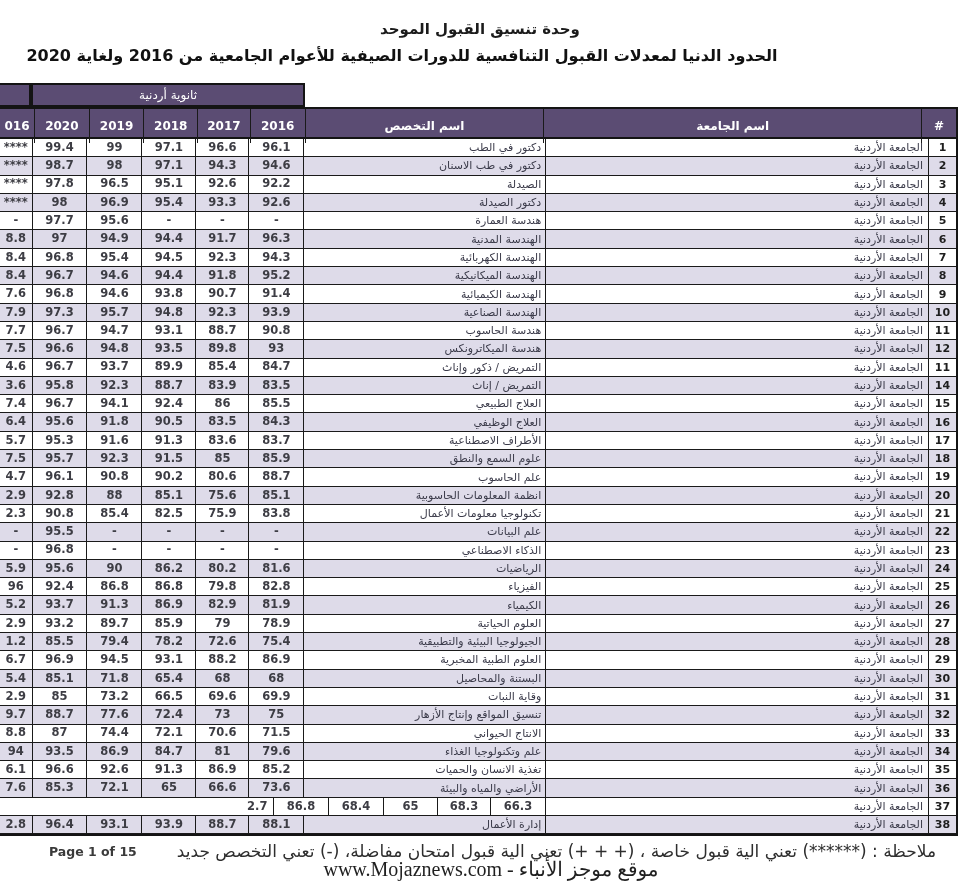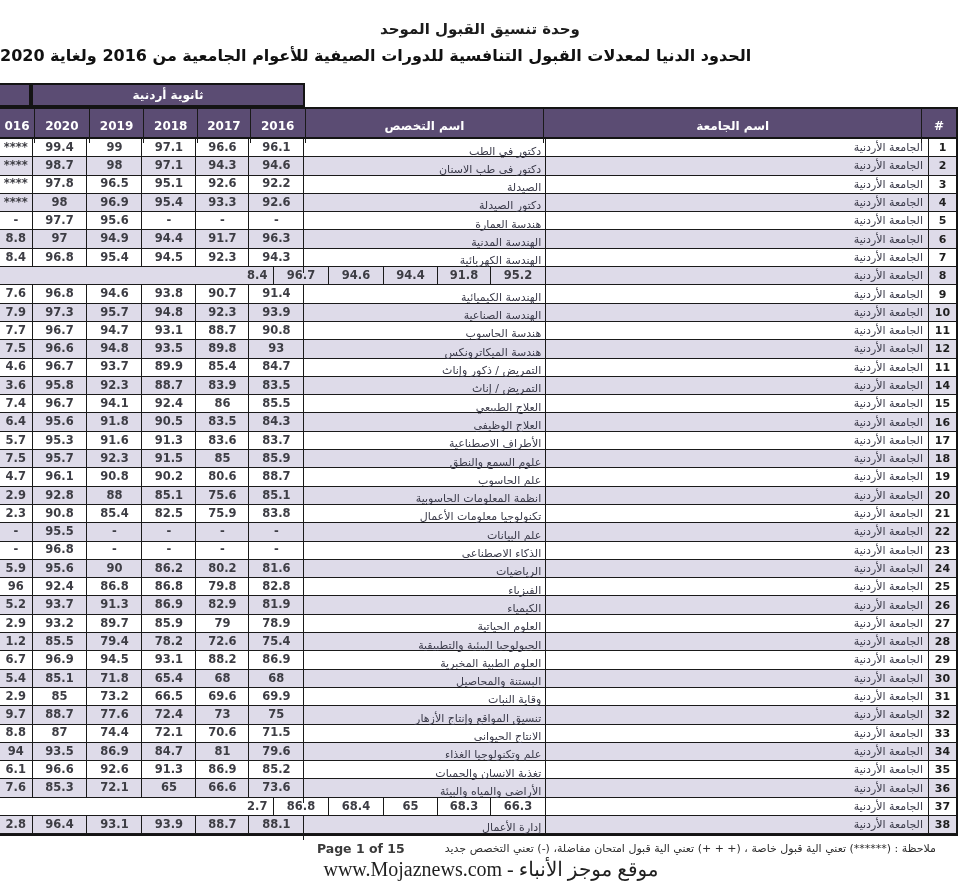--- a/index.html
+++ b/index.html
@@ -3,54 +3,54 @@
 <meta charset="utf-8">
 <style>
   * { margin:0; padding:0; box-sizing:border-box; }
   body { width:960px; height:886px; background:#ffffff; overflow:hidden;
          font-family:"DejaVu Sans","Liberation Sans",sans-serif; position:relative; }
   .page { position:absolute; inset:0; background:#fff; }
 
   
   .title1 { position:absolute; top:20px; left:0; width:960px; text-align:center;
             font-size:15px; font-weight:bold; color:#1b1b1b; direction:rtl; }
-  .title2 { position:absolute; top:46px; left:0; width:804px; text-align:left;
+  .title2 { position:absolute; top:46px; left:0; width:804px; text-align:center;
             font-size:16px; font-weight:bold; color:#111; direction:rtl; }
 
   
   .band-row { position:absolute; top:83px; left:0; width:958px; height:24px;
               display:flex; direction:rtl; }
   .band-spacer { width:653px; }
   .band-main { width:274px; background:#5b4c73; border:2px solid #141414;
-               color:#fff; font-size:12px; font-weight:bold;
+               color:#fff; font-size:12px; font-weight:normal;
                display:flex; align-items:center; justify-content:center; }
   .band-cut { width:31px; background:#5b4c73; border:2px solid #141414; border-left:none; }
 
   
   .tbl { position:absolute; top:107px; left:0; width:958px;
          border-right:2px solid #141414; border-top:2px solid #141414;
          border-bottom:2.5px solid #141414; background:#fff; }
   .trow { display:flex; direction:rtl; height:18.3px; border-bottom:1.5px solid #1a1a1a;
           background:#ffffff; }
   .trow.alt { background:#dedbe9; }
   .thead { height:30px; background:#5b4c73; border-bottom:2px solid #141414; }
   .c { border-left:1.5px solid #1a1a1a; display:flex; align-items:center;
        overflow:hidden; line-height:1; }
   .num  { width:28px;  justify-content:center; font-size:11px; font-weight:600; color:#1e1e1e; }
   .uni  { width:383px; justify-content:flex-start; padding:0 5px; font-size:11px; color:#3b3b4a;text-align:right; }
-  .spec { width:242px; justify-content:flex-start; padding:12px 4px; font-size:11px; color:#3b3b4a; }
+  .spec { width:242px; justify-content:flex-start; padding:5px 4px; font-size:11px; color:#3b3b4a; }
   .yr   { width:55px;  justify-content:center; font-size:11.5px; font-weight:bold; color:#3d3d44; }
   .y17  { width:53px; } .y18 { width:54px; }
   .cut  { width:31.5px; border-left:none; }
   .thead .c { color:#ffffff; font-size:12px; font-weight:bold; justify-content:center; padding:17px; }
 
   
   .note-row { position:absolute; top:841px; left:0; width:936px; display:flex;
               direction:rtl; align-items:center; }
-  .note { font-size:11px; color:#2e2e2e; direction:rtl; }
+  .note { font-size:17px; color:#2e2e2e; direction:rtl; }
   .page-info { font-size:12.5px; font-weight:bold; color:#3a3a3a; margin-right:40px;
                direction:ltr; }
   .website { position:absolute; top:857px; left:11px; width:960px; text-align:center;
              font-family:"Liberation Serif","DejaVu Serif",serif; font-size:20px;
              color:#1f1f1f; direction:ltr; }
 </style>
 </head>
 <body>
 
 <div class="page">
@@ -150,20 +150,21 @@
           <div class="c yr">94.3</div>
           <div class="c yr y17">92.3</div>
           <div class="c yr y18">94.5</div>
           <div class="c yr">95.4</div>
           <div class="c yr">96.8</div>
           <div class="c yr cut">8.4</div>
         </div>
         <div class="trow alt">
           <div class="c num">8</div>
           <div class="c uni">الجامعة الأردنية</div>
+          <div class="c spec">الهندسة الميكانيكية</div>
           <div class="c yr">95.2</div>
           <div class="c yr y17">91.8</div>
           <div class="c yr y18">94.4</div>
           <div class="c yr">94.6</div>
           <div class="c yr">96.7</div>
           <div class="c yr cut">8.4</div>
         </div>
         <div class="trow">
           <div class="c num">9</div>
           <div class="c uni">الجامعة الأردنية</div>

